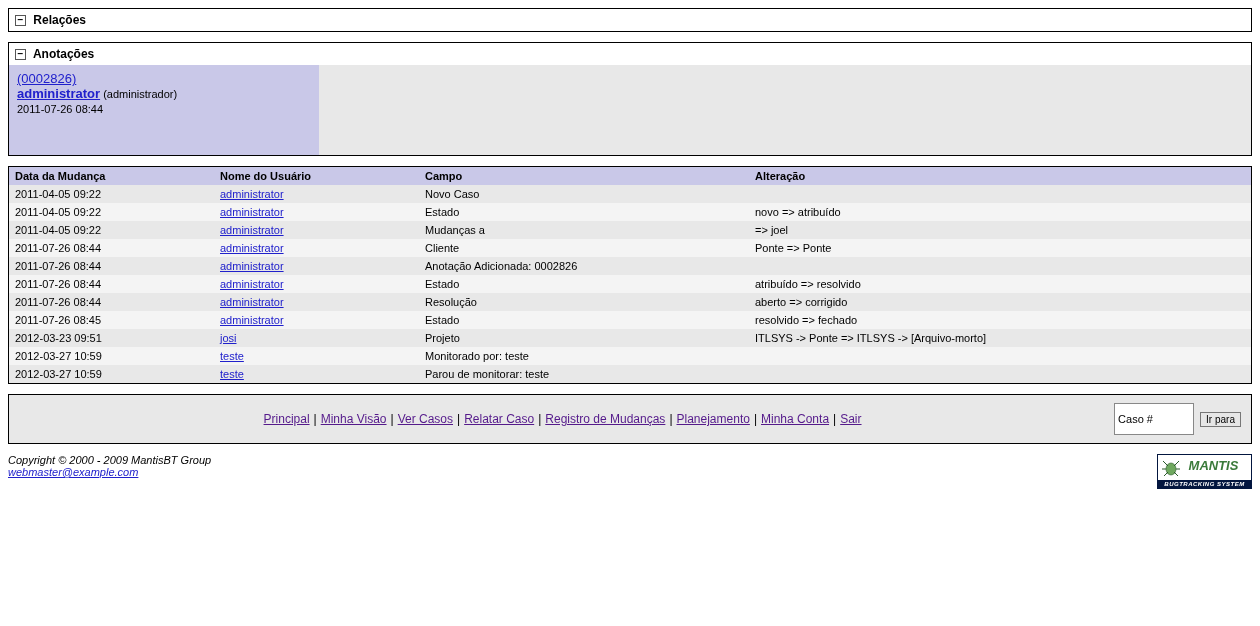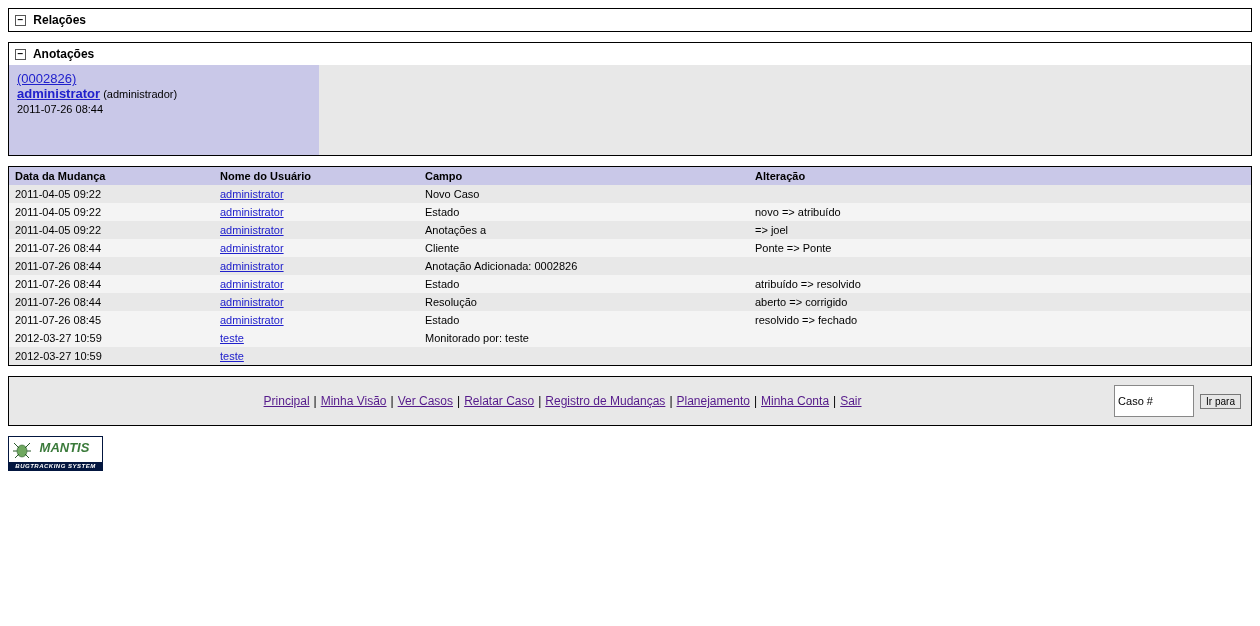--- a/index.html
+++ b/index.html
@@ -181,21 +181,21 @@
       </div>
       <div class="history-row even">
         <div class="col-date">2011-04-05 09:22</div>
         <div class="col-user"><a href="#">administrator</a></div>
         <div class="col-field">Estado</div>
         <div class="col-change">novo =&gt; atribuído</div>
       </div>
       <div class="history-row odd">
         <div class="col-date">2011-04-05 09:22</div>
         <div class="col-user"><a href="#">administrator</a></div>
-        <div class="col-field">Anotações a</div>
+        <div class="col-field">Mudanças a</div>
         <div class="col-change">=&gt; joel</div>
       </div>
       <div class="history-row even">
         <div class="col-date">2011-07-26 08:44</div>
         <div class="col-user"><a href="#">administrator</a></div>
         <div class="col-field">Cliente</div>
         <div class="col-change">Ponte =&gt; Ponte</div>
       </div>
       <div class="history-row odd">
         <div class="col-date">2011-07-26 08:44</div>
@@ -213,44 +213,55 @@
         <div class="col-date">2011-07-26 08:44</div>
         <div class="col-user"><a href="#">administrator</a></div>
         <div class="col-field">Resolução</div>
         <div class="col-change">aberto =&gt; corrigido</div>
       </div>
       <div class="history-row even">
         <div class="col-date">2011-07-26 08:45</div>
         <div class="col-user"><a href="#">administrator</a></div>
         <div class="col-field">Estado</div>
         <div class="col-change">resolvido =&gt; fechado</div>
+      </div>
+      <div class="history-row odd">
+        <div class="col-date">2012-03-23 09:51</div>
+        <div class="col-user"><a href="#">josi</a></div>
+        <div class="col-field">Projeto</div>
+        <div class="col-change">ITLSYS -&gt; Ponte =&gt; ITLSYS -&gt; [Arquivo-morto]</div>
       </div>
       <div class="history-row even">
         <div class="col-date">2012-03-27 10:59</div>
         <div class="col-user"><a href="#">teste</a></div>
         <div class="col-field">Monitorado por: teste</div>
         <div class="col-change"></div>
       </div>
       <div class="history-row odd">
         <div class="col-date">2012-03-27 10:59</div>
         <div class="col-user"><a href="#">teste</a></div>
+        <div class="col-field">Parou de monitorar: teste</div>
         <div class="col-change"></div>
       </div>
     </div>
 </div>
 
 <div class="footer-bar">
   <div class="footer-links" id="footer-links"><a href="#">Principal</a><span class="sep">|</span><a href="#">Minha Visão</a><span class="sep">|</span><a href="#">Ver Casos</a><span class="sep">|</span><a href="#">Relatar Caso</a><span class="sep">|</span><a href="#">Registro de Mudanças</a><span class="sep">|</span><a href="#">Planejamento</a><span class="sep">|</span><a href="#">Minha Conta</a><span class="sep">|</span><a href="#">Sair</a></div>
   <div class="footer-right">
     <input type="text" value="Caso #" style="">
     <button class="btn">Ir para</button>
   </div>
 </div>
 
 <div class="copyright">
+  <div>
+    <span>Copyright © 2000 - 2009 MantisBT Group</span><br>
+    <a href="#">webmaster@example.com</a>
+  </div>
   <div class="logo-box">
     <svg width="22" height="20" viewBox="0 0 22 20">
       <ellipse cx="11" cy="12" rx="5" ry="6" fill="#6fa85f" stroke="#2a5a2a" stroke-width="0.6"></ellipse>
       <line x1="3" y1="4" x2="8" y2="9" stroke="#2a5a2a" stroke-width="1"></line>
       <line x1="19" y1="4" x2="14" y2="9" stroke="#2a5a2a" stroke-width="1"></line>
       <line x1="2" y1="12" x2="6" y2="12" stroke="#2a5a2a" stroke-width="1"></line>
       <line x1="20" y1="12" x2="16" y2="12" stroke="#2a5a2a" stroke-width="1"></line>
       <line x1="4" y1="19" x2="8" y2="15" stroke="#2a5a2a" stroke-width="1"></line>
       <line x1="18" y1="19" x2="14" y2="15" stroke="#2a5a2a" stroke-width="1"></line>
     </svg>

